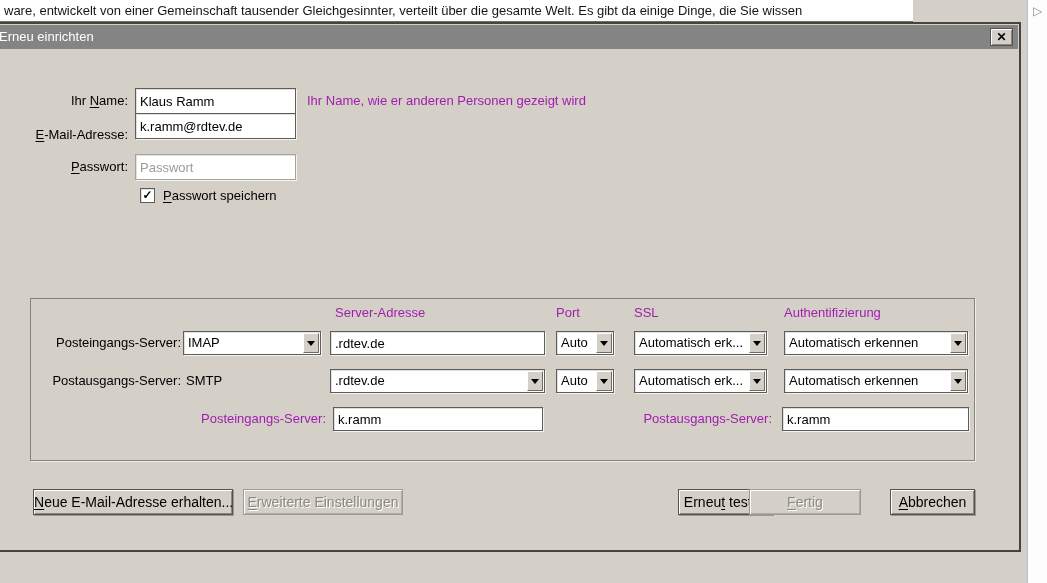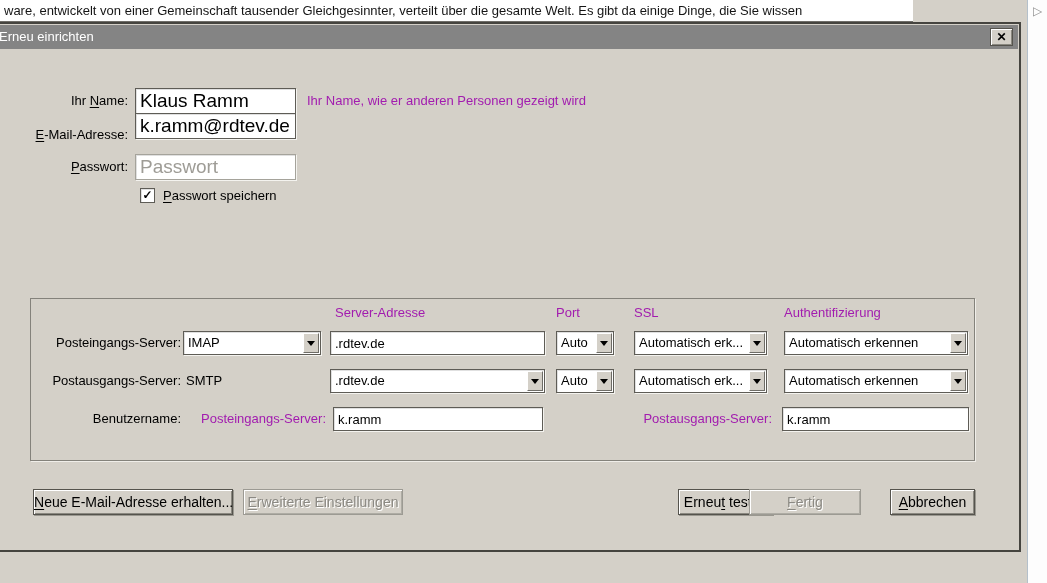--- a/index.html
+++ b/index.html
@@ -48,21 +48,21 @@
 
   .u { text-decoration: underline; text-underline-offset: 2px; }
   .muted { color: #a21caf; }
 
   
   .form-label { position: absolute; left: 0; width: 136px; height: 26px; line-height: 26px; text-align: right; }
   .field {
     position: absolute; height: 26px; background: #fff;
     border: 1px solid #5e5c56;
     box-shadow: inset 1px 1px 0 rgba(0,0,0,0.12), 1px 1px 0 #f4f3ef;
-    font-family: "Liberation Sans", sans-serif; font-size: 19px; padding: 0 4px; color: #000;
+    font-family: "Liberation Sans", sans-serif; font-size: 13px; padding: 0 4px; color: #000;
     outline: none;
   }
   .field.soft { border-color: #a5a39b; }
   .field::placeholder { color: #9e9c96; opacity: 1; }
   .hint { position: absolute; height: 26px; line-height: 26px; white-space: nowrap; }
 
   .checkbox {
     position: absolute; width: 15px; height: 15px; background: #fff;
     border: 1px solid #5e5c56; box-shadow: inset 1px 1px 0 rgba(0,0,0,0.12);
     text-align: center; line-height: 13px; font-size: 12px; cursor: pointer;
@@ -194,21 +194,20 @@
       </div>
       <div class="combo" style="left:603px; top:70px; width:133px">
         <span class="val">Automatisch erk...</span>
         <span class="dd-btn"></span>
       </div>
       <div class="combo" style="left:753px; top:70px; width:184px">
         <span class="val">Automatisch erkennen</span>
         <span class="dd-btn"></span>
       </div>
 
-      <div class="grp-label" style="left:0; top:108px; width:150px">Benutzername:</div>
       <div class="grp-label muted" style="left:155px; top:108px; width:140px">Posteingangs-Server:</div>
       <input class="grp-field" style="left: 302px; top: 108px; width: 210px;" value="k.ramm">
       <div class="grp-label muted" style="left:590px; top:108px; width:151px">Postausgangs-Server:</div>
       <input class="grp-field" style="left: 751px; top: 108px; width: 187px;" value="k.ramm">
     </div>
 
     <div class="btn" style="left:41px; width:200px"><span></span><span class="u">N</span><span>eue E-Mail-Adresse erhalten...</span></div>
     <div class="btn disabled" style="left:251px; width:160px"><span></span><span class="u">E</span><span>rweiterte Einstellungen</span></div>
     <div class="btn" style="left:686px; width:95px"><span>Erneu</span><span class="u">t</span><span> testen</span></div>
     <div class="btn disabled" style="left:757px; width:112px"><span></span><span class="u">F</span><span>ertig</span></div>

